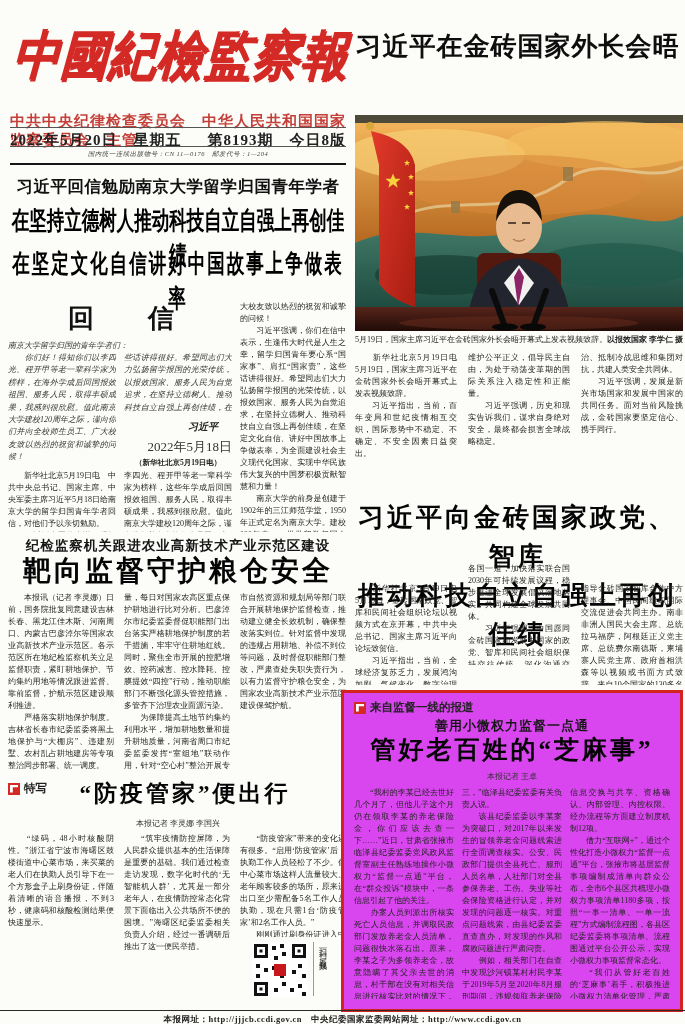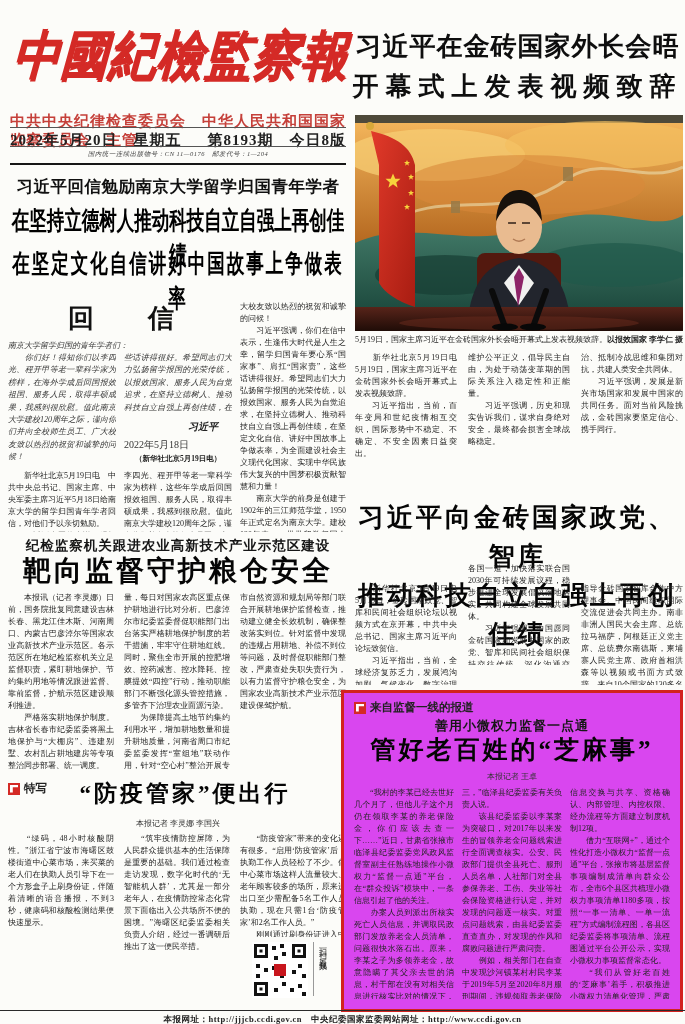--- a/index.html
+++ b/index.html
@@ -41,21 +41,21 @@
     font-family:"Liberation Sans","DejaVu Sans",sans-serif;
     font-weight:900; font-size:17.5px; color:#000;
     transform:scaleY(1.45); transform-origin:center top; letter-spacing:0px; }
   
   .letter-title { left:8px; top:301px; width:226px; text-align:center;
     font-size:26px; font-weight:900; letter-spacing:14px; text-indent:14px; color:#111; }
   .salutation { left:8px; top:340px; width:226px; font-size:8px; font-style:italic; color:#333; }
   .letter-col { font-style:italic; color:#333; font-size:8px; line-height:1.55; }
   .sig-name { text-align:right; font-size:10px; font-weight:bold; font-style:italic;
     color:#222; padding-right:14px; margin-top:6px; }
-  .sig-date { text-align:left; font-size:10px; color:#333; margin-top:4px; }
+  .sig-date { text-align:right; font-size:13px; color:#333; margin-top:4px; }
   .sig-src  { text-align:center; font-size:7.5px; font-weight:bold; color:#222; margin-top:2px; }
   
   .sec-kicker { text-align:center; font-size:13.5px; font-weight:bold; color:#171717; letter-spacing:1px; }
   .sec-headline { text-align:center; font-weight:900; color:#050505; letter-spacing:3px; }
   .byline { text-align:center; font-size:8px; color:#333; }
   
   .tag-row { display:flex; align-items:center; gap:4px; font-size:11.5px; font-weight:bold; color:#222; }
   .mini-icon { width:12px; height:12px; background:#d42a26; position:relative; flex:0 0 auto; }
   .mini-icon::after { content:""; position:absolute; left:2px; top:2px; width:8px; height:8px;
     background:#fff; clip-path:polygon(0 0,100% 0,100% 35%,35% 35%,35% 100%,0 100%); }
@@ -84,21 +84,20 @@
   <div class="abs dateline">
     <span>2022年5月20日　星期五</span>
     <span>第8193期　今日8版</span>
   </div>
   <div class="abs rule" style="left:10px; top:146px; width:336px;"></div>
   <div class="abs pubcode">国内统一连续出版物号：CN 11—0176　邮发代号：1—204</div>
   <div class="abs thick-rule"></div>
 
   <div class="abs tr-headline">
     <div class="l1">习近平在金砖国家外长会晤</div>
-    <div class="l2">开幕式上发表视频致辞</div>
   </div>
 
   <div class="abs" style="left:355px; top:115px; width:328px; height:216px;">
     <svg width="328" height="216" viewBox="0 0 328 216">
       <defs>
         <linearGradient id="gMtn" x1="0" y1="0" x2="0" y2="1">
           <stop offset="0" stop-color="#f2b45a"></stop>
             <stop offset="1" stop-color="#b4671f"></stop>
         </linearGradient>
         <linearGradient id="gTeal" x1="0" y1="0" x2="0" y2="1">

